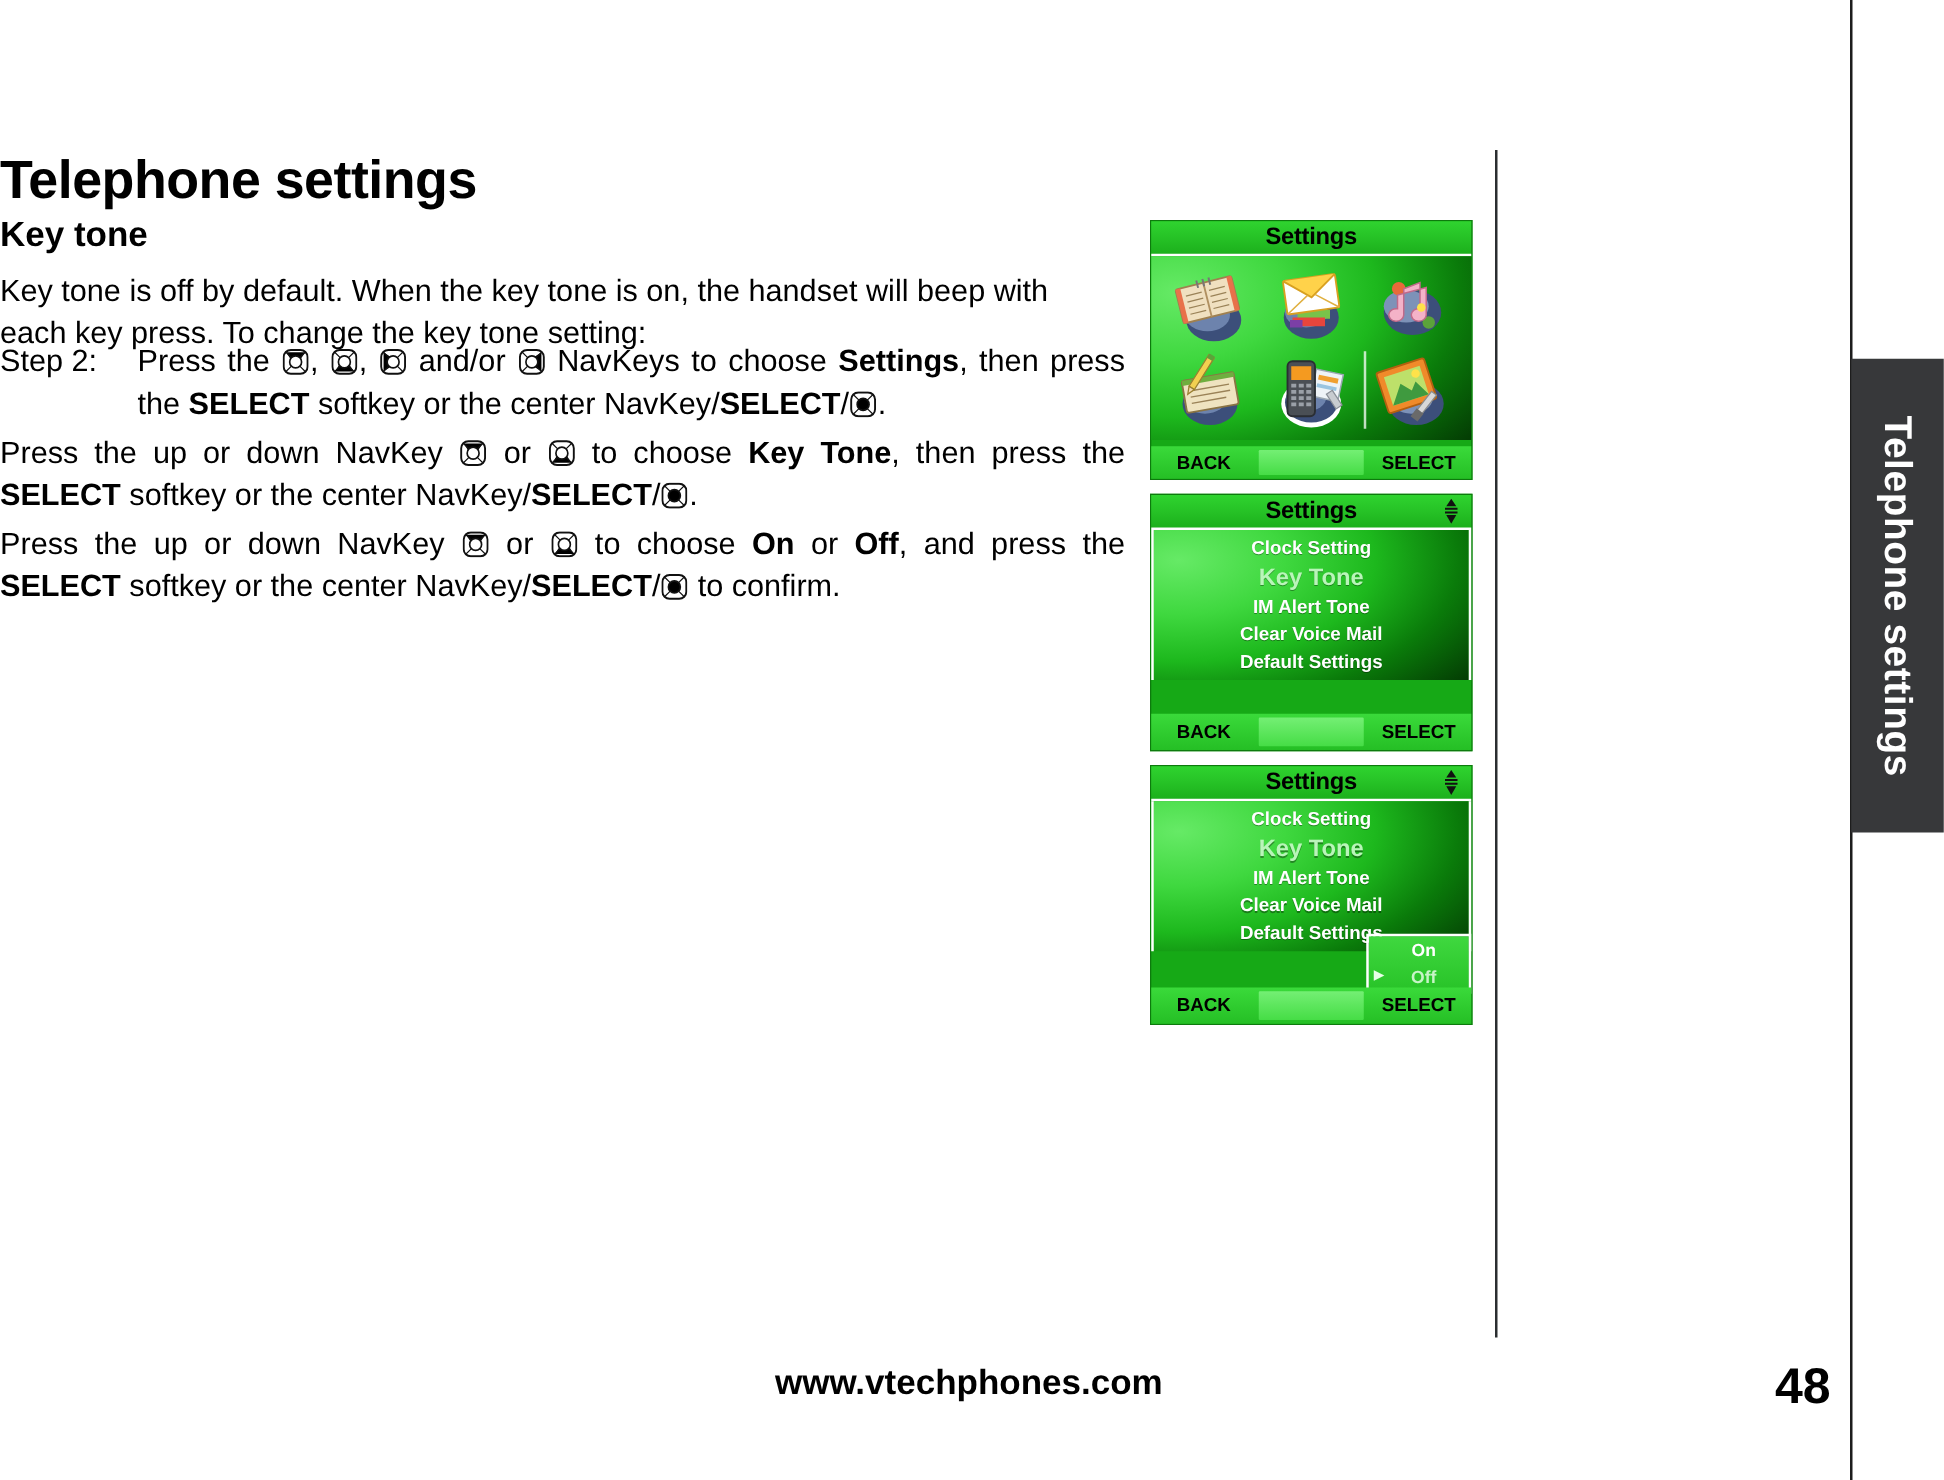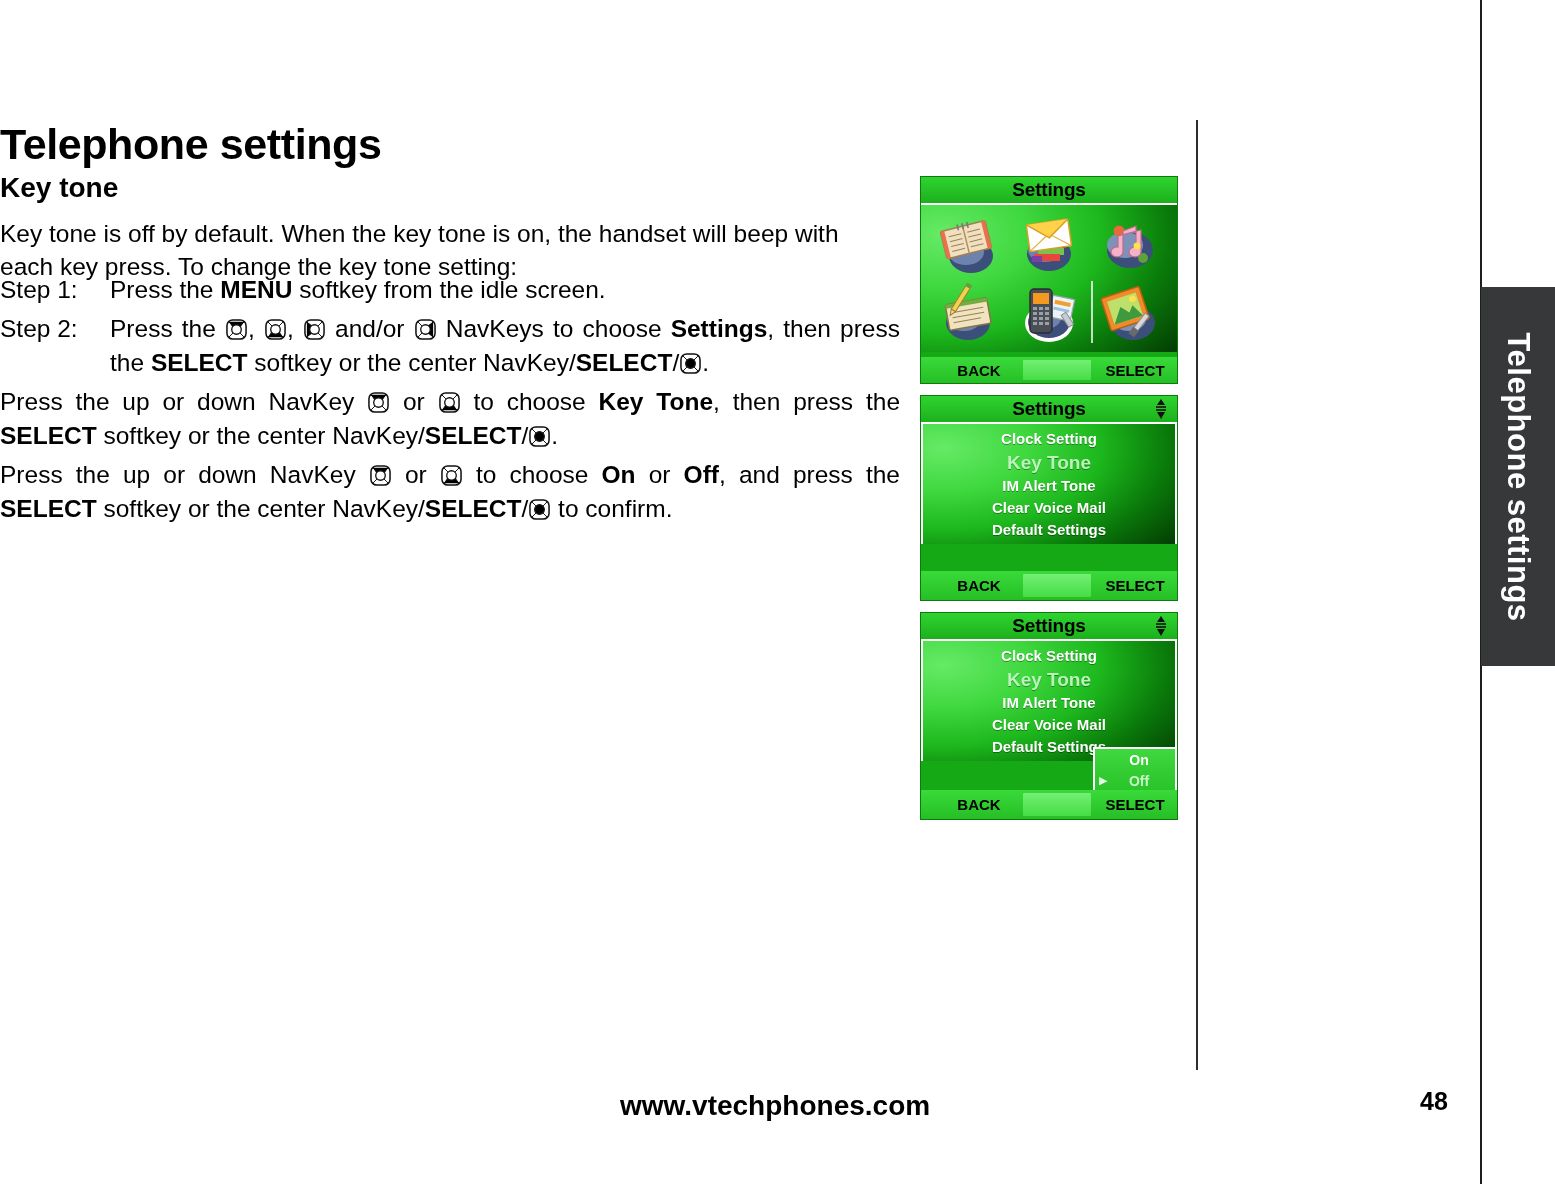--- a/index.html
+++ b/index.html
@@ -117,21 +117,20 @@
     flex:1;text-align:center;font-size:14px;font-weight:bold;color:#ffffff;
     padding-right:8px;
   }
   .popup .opt.dim{color:#c8f4c8;}
 
   
   .softbar{
     position:absolute;left:0;right:0;bottom:0;height:29px;
     display:flex;align-items:stretch;
     background:linear-gradient(to bottom,#3ada3a,#25bf25);
-    padding-left:16px;
   }
   .softbar .sk{
     width:84px;display:flex;align-items:center;justify-content:center;
     font-size:15px;font-weight:bold;color:#000;
   }
   .softbar .mid{
     flex:1;margin:3px 2px;background:linear-gradient(to bottom,#74ef74,#46dd46);
     border-radius:1px;
   }
   .scr1 .softbar{height:26px;}
@@ -149,44 +148,40 @@
     background:rgba(255,255,255,.75);
   }
 
   
   .footer-url{
     position:absolute;left:620px;top:1090px;
     font-size:28px;font-weight:bold;
   }
   .footer-page{
     position:absolute;left:1420px;top:1087px;
-    font-size:25px;font-weight:bold;
+    font-size:40px;font-weight:bold;
   }
 </style>
 </head>
 <body>
 
 <div class="page">
 
   <div class="edge-rule"></div>
   <div class="col-rule"></div>
 
   <div class="chapter-tab">
     <div class="txt">Telephone settings</div>
   </div>
 
   <div class="content">
     <h1 class="title">Telephone settings</h1>
     <h2 class="subtitle">Key tone</h2>
     <p class="intro">Key tone is off by default. When the key tone is on, the handset will beep with each key press. To change the key tone setting:</p>
     <div class="steps" id="steps-host">
-        <div class="step">
-          <div class="lbl">Step 1:</div>
-          <div class="body nojust"><span>Press the </span><b>MENU</b><span> softkey from the idle screen.</span></div>
-        </div>
         <div class="step">
           <div class="lbl">Step 2:</div>
           <div class="body"><span>Press the </span><span class="navkey"><svg viewBox="0 0 22 22">
                 <rect x="1" y="1" width="20" height="20" rx="6" fill="#ffffff" stroke="#111" stroke-width="1.6"></rect>
                 <path fill="#000" d="M3 3 H19 L15 9 H7 Z"></path>
                 <circle cx="11" cy="11" r="5" fill="#ffffff" stroke="#111" stroke-width="1.4"></circle>
                 <path d="M2.5 2.5 L7.5 7.5 M19.5 2.5 L14.5 7.5 M2.5 19.5 L7.5 14.5 M19.5 19.5 L14.5 14.5" stroke="#111" stroke-width="1" fill="none"></path>
               </svg></span><span>, </span><span class="navkey"><svg viewBox="0 0 22 22">
                 <rect x="1" y="1" width="20" height="20" rx="6" fill="#ffffff" stroke="#111" stroke-width="1.6"></rect>
                 <path fill="#000" d="M3 19 H19 L15 13 H7 Z"></path>

